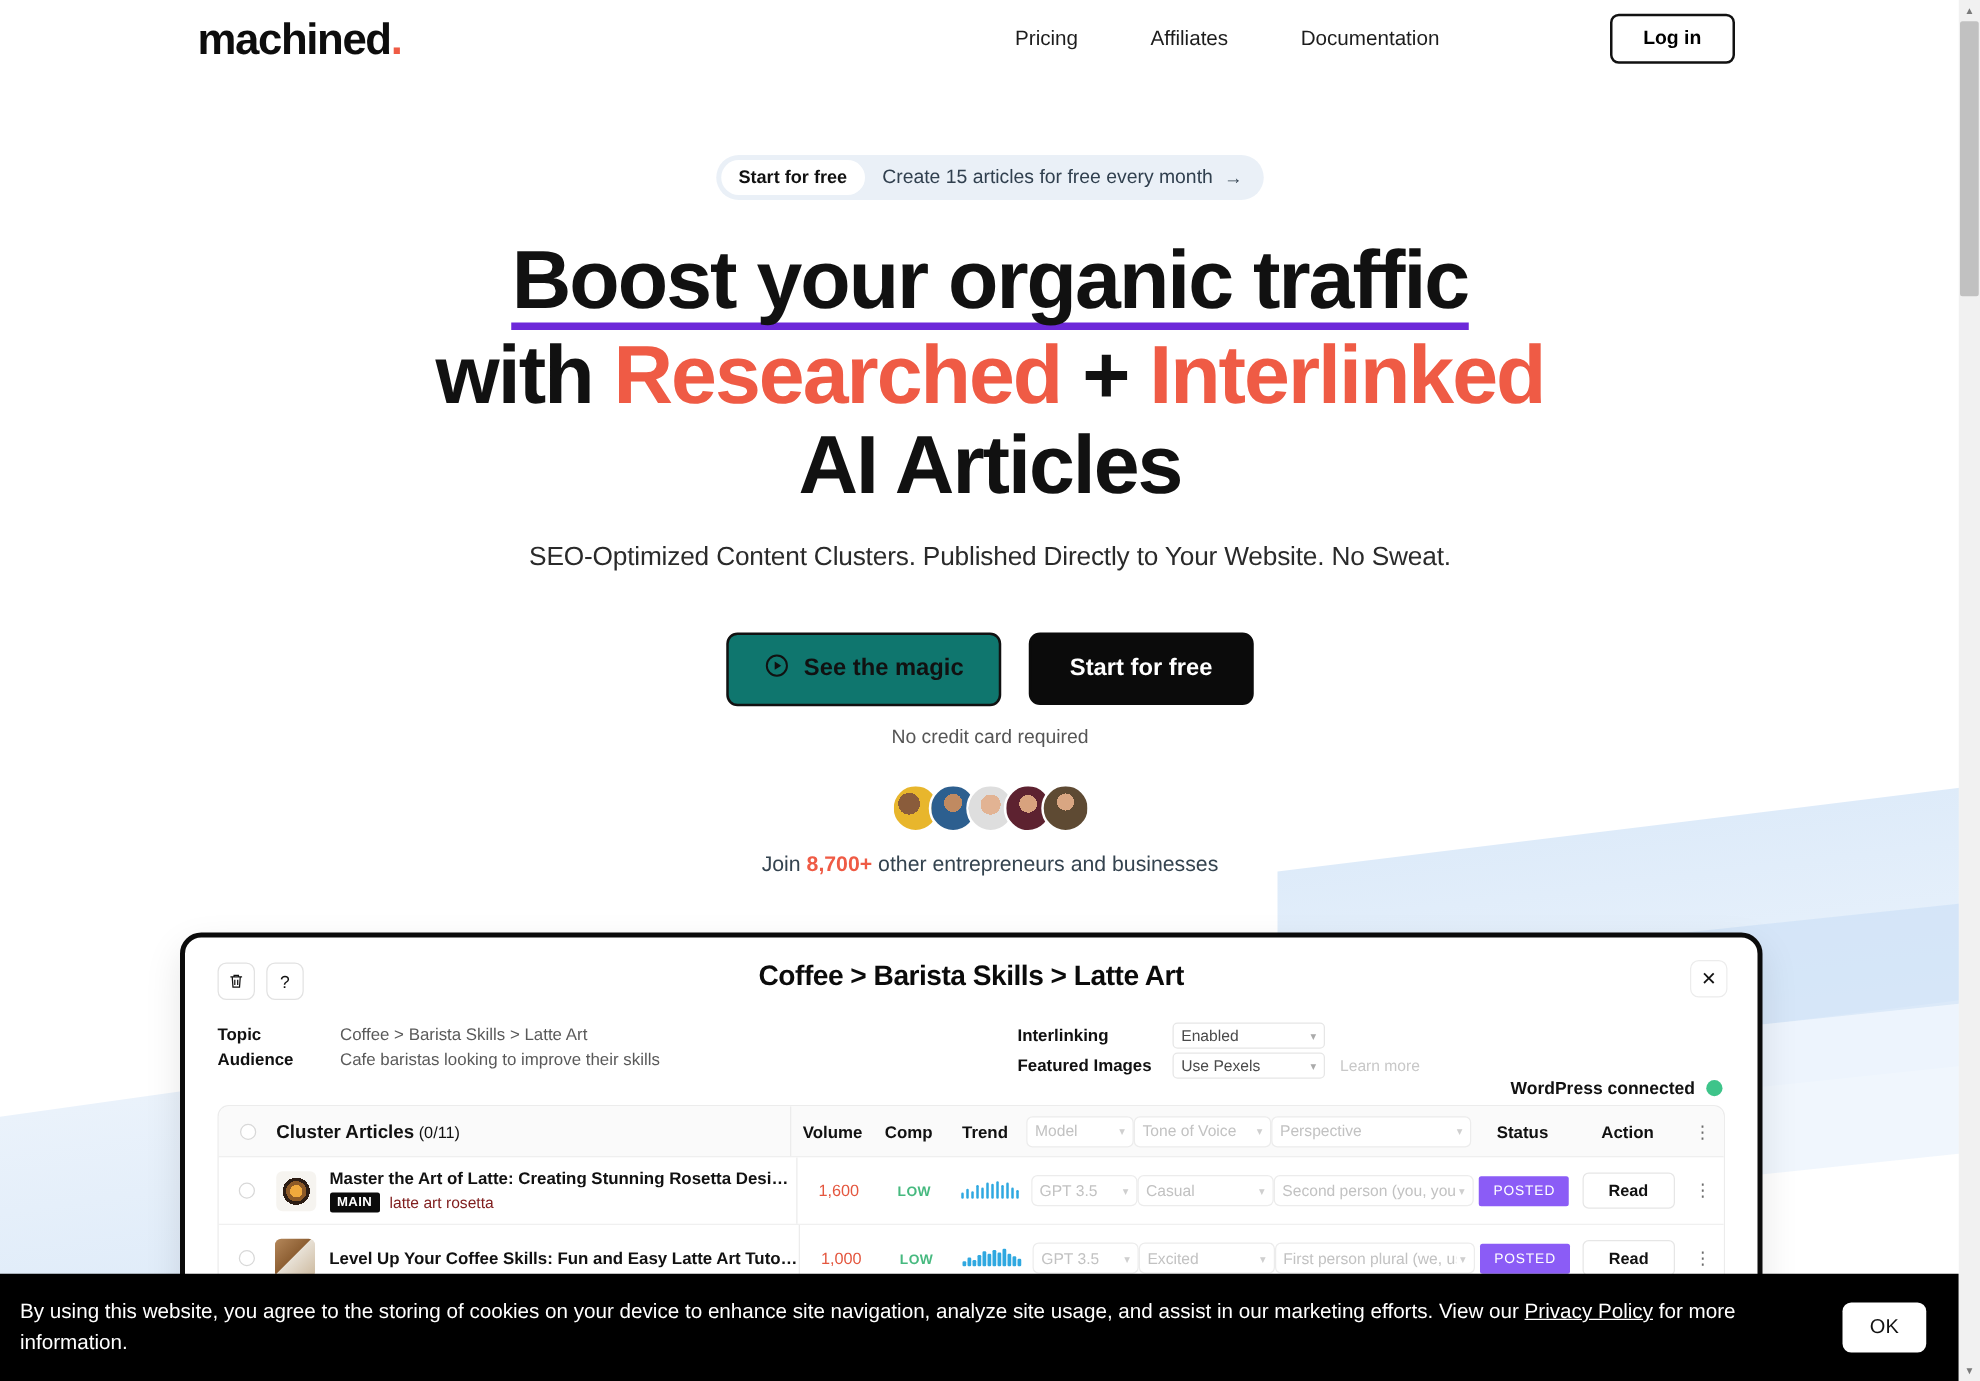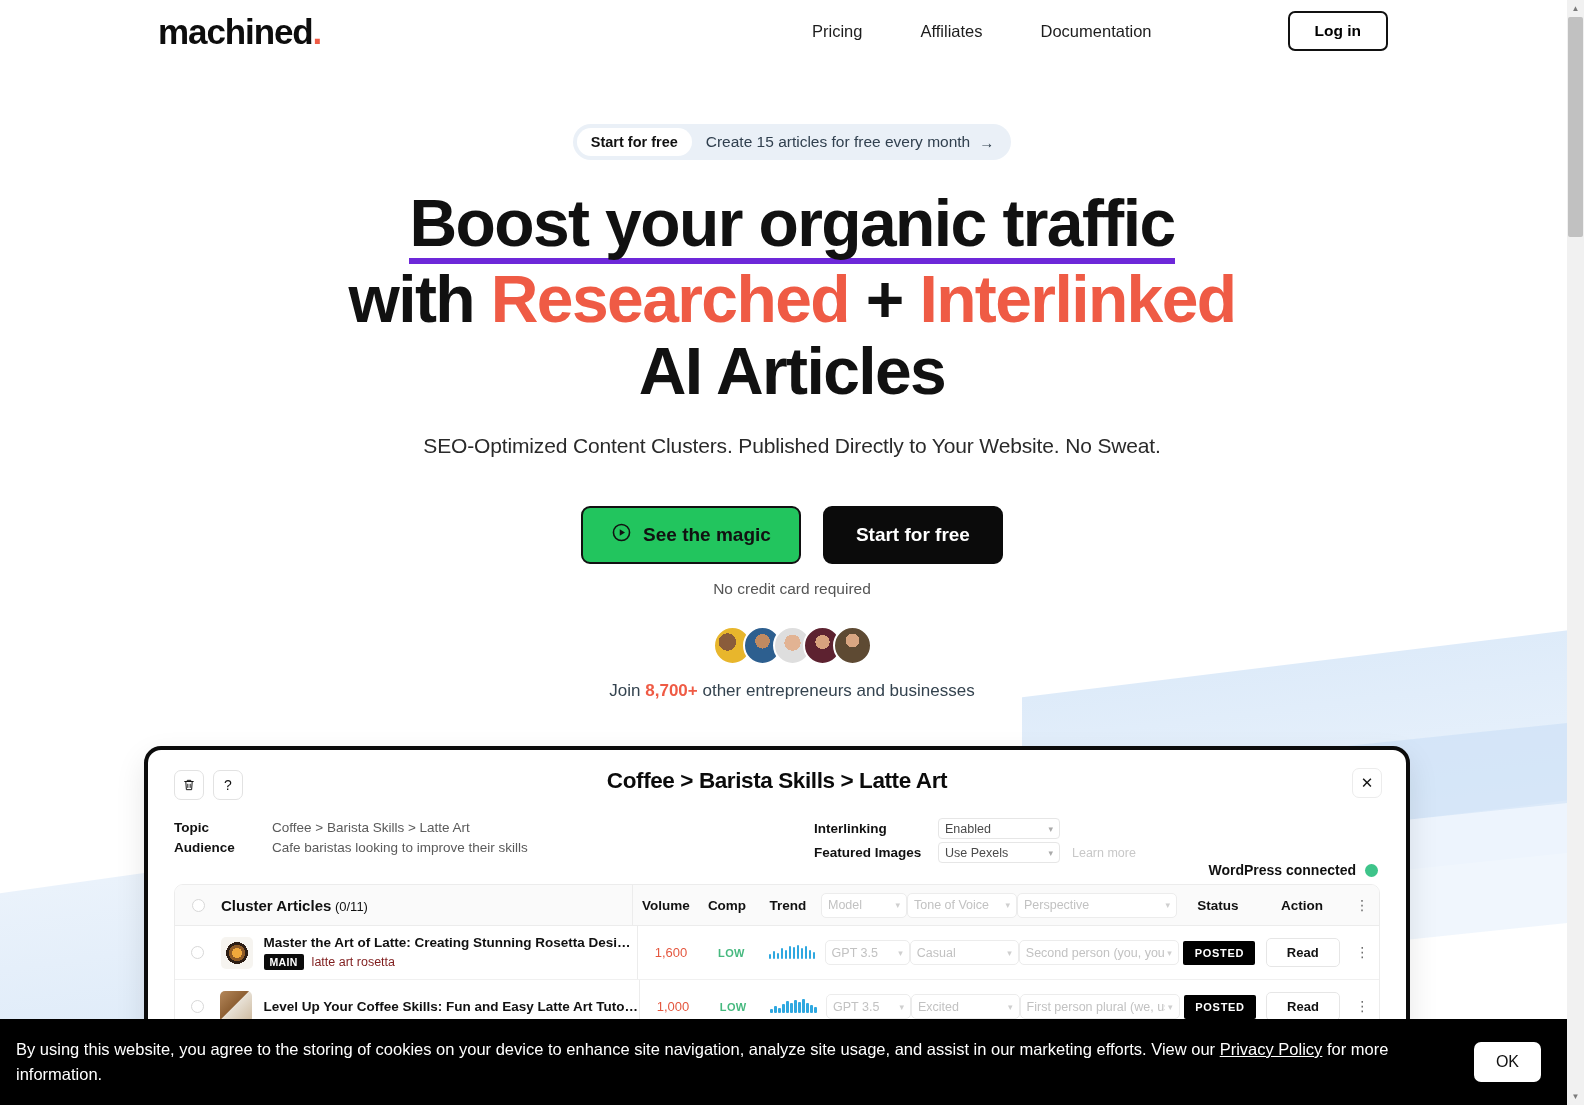--- a/index.html
+++ b/index.html
@@ -118,21 +118,21 @@
     color: #2a2a2a;
     letter-spacing: -0.15px;
   }
 
   .cta-row {
     margin-top: 48px;
     display: flex; justify-content: center; align-items: center; gap: 22px;
   }
   .btn-secondary {
     display: inline-flex; align-items: center; gap: 11px;
-    background: #22c55e; border: 2px solid #111; border-radius: 9px;
+    background: #0f766e; border: 2px solid #111; border-radius: 9px;
     padding: 14px 28px;
     font-size: 19px; font-weight: 700; font-family: inherit;
     color: #111; cursor: pointer;
   }
   .btn-primary {
     background: #0b0b0b; color: #fff; border: 2px solid #0b0b0b;
     border-radius: 9px;
     padding: 16px 31px;
     font-size: 19px; font-weight: 700; font-family: inherit;
     cursor: pointer;
@@ -290,22 +290,22 @@
     font-size: 10.5px; font-weight: 700; letter-spacing: .3px;
     padding: 2px 6px; border-radius: 2px;
   }
   .kw { font-size: 12.5px; color: #7f1d1d; text-align: center; }
   .vol { font-size: 13px; color: #e4573f; }
   .comp-low { font-size: 11px; font-weight: 700; color: #46b97f; letter-spacing: .4px; }
   .spark { display: inline-flex; align-items: flex-end; gap: 1.5px; height: 15px; }
   .spark i { display: block; width: 2.5px; background: #2fa8e0; border-radius: 1px; }
   .status-badge {
     display: inline-block;
-    background: #000000; color: #fff;
-    font-size: 11px; font-weight: 700; letter-spacing: .7px;
+    background: #8b5cf6; color: #fff;
+    font-size: 11px; font-weight: 400; letter-spacing: .7px;
     padding: 6px 0; width: 72px; text-align: center; border-radius: 2px;
   }
   .read-btn {
     border: 1px solid #e6e6e6; border-radius: 5px;
     background: #fff; font-family: inherit;
     font-size: 13px; font-weight: 700; color: #111;
     padding: 6px 0; width: 74px; cursor: pointer;
   }
   .kebab { font-size: 14px; color: #6b6b6b; cursor: pointer; letter-spacing: 0; line-height: 1; }
 

